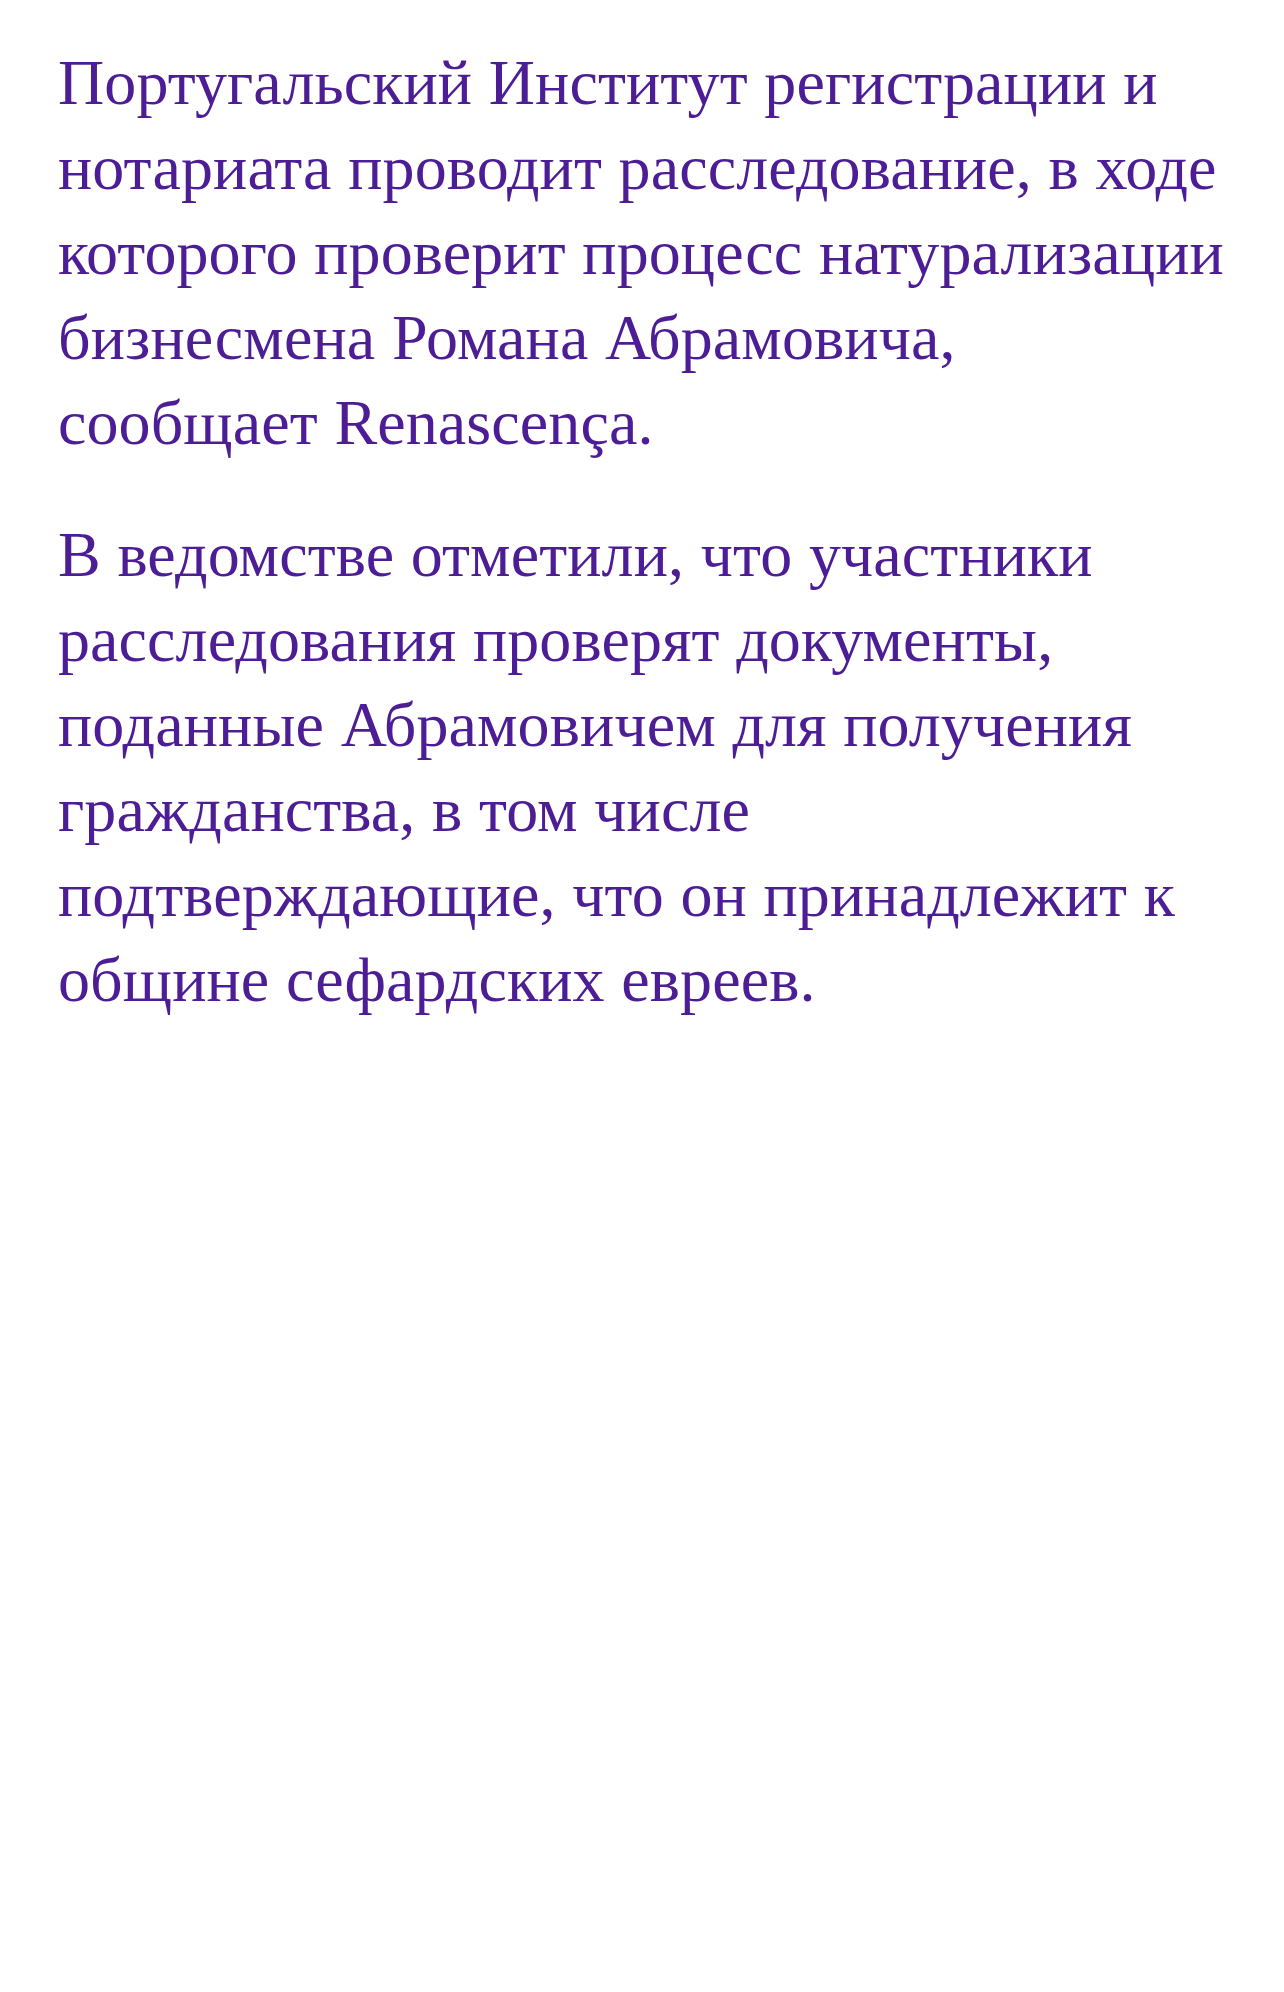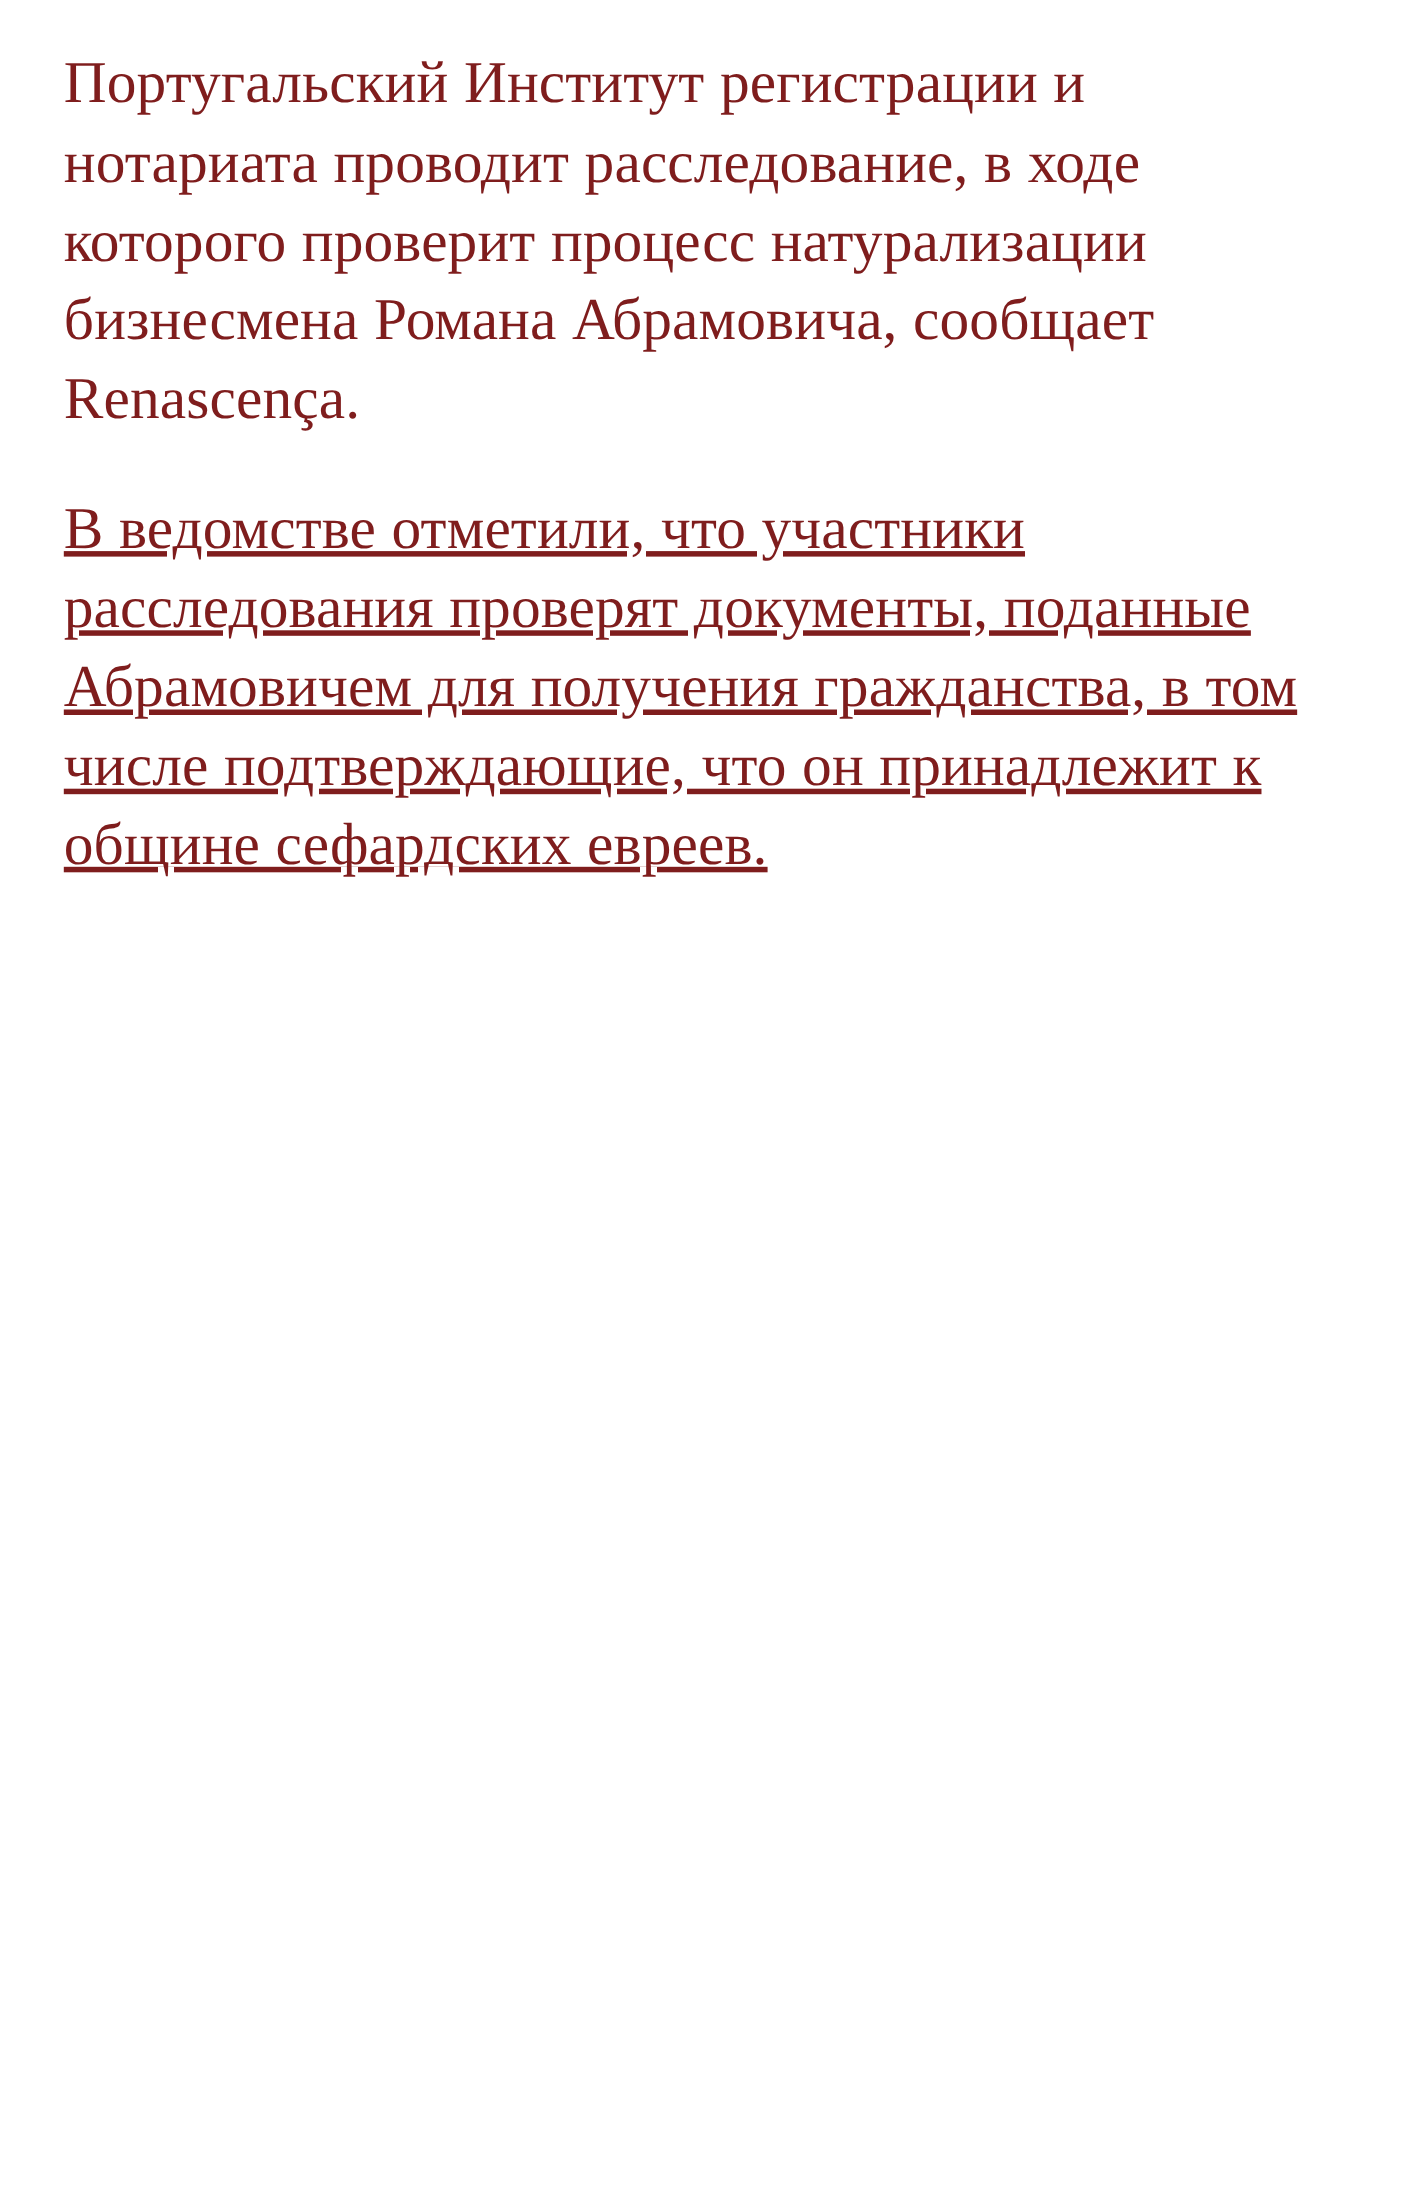--- a/index.html
+++ b/index.html
@@ -14,30 +14,29 @@
     color: #1a1a1a;
     -webkit-font-smoothing: antialiased;
   }
   .article {
     box-sizing: border-box;
     width: 1284px;
     padding: 40px 58px 60px 58px;
   }
   .article p {
     margin: 0 0 46px 0;
-    font-size: 54px;
+    font-size: 64px;
     line-height: 1.33;
     letter-spacing: 0.1px;
-    color: #7f1d1d;
+    color: #4c1d95;
     text-align: left;
     word-spacing: 0.5px;
   }
   .article p:last-child {
     margin-bottom: 12px;
-    text-decoration: underline;
   }
 </style>
 </head>
 <body>
 
 <article class="article">
   <p>Португальский Институт регистрации и нотариата проводит расследование, в ходе которого проверит процесс натурализации бизнесмена Романа Абрамовича, сообщает Renascença.</p>
   <p>В ведомстве отметили, что участники расследования проверят документы, поданные Абрамовичем для получения гражданства, в том числе подтверждающие, что он принадлежит к общине сефардских евреев.</p>
 </article>
 

